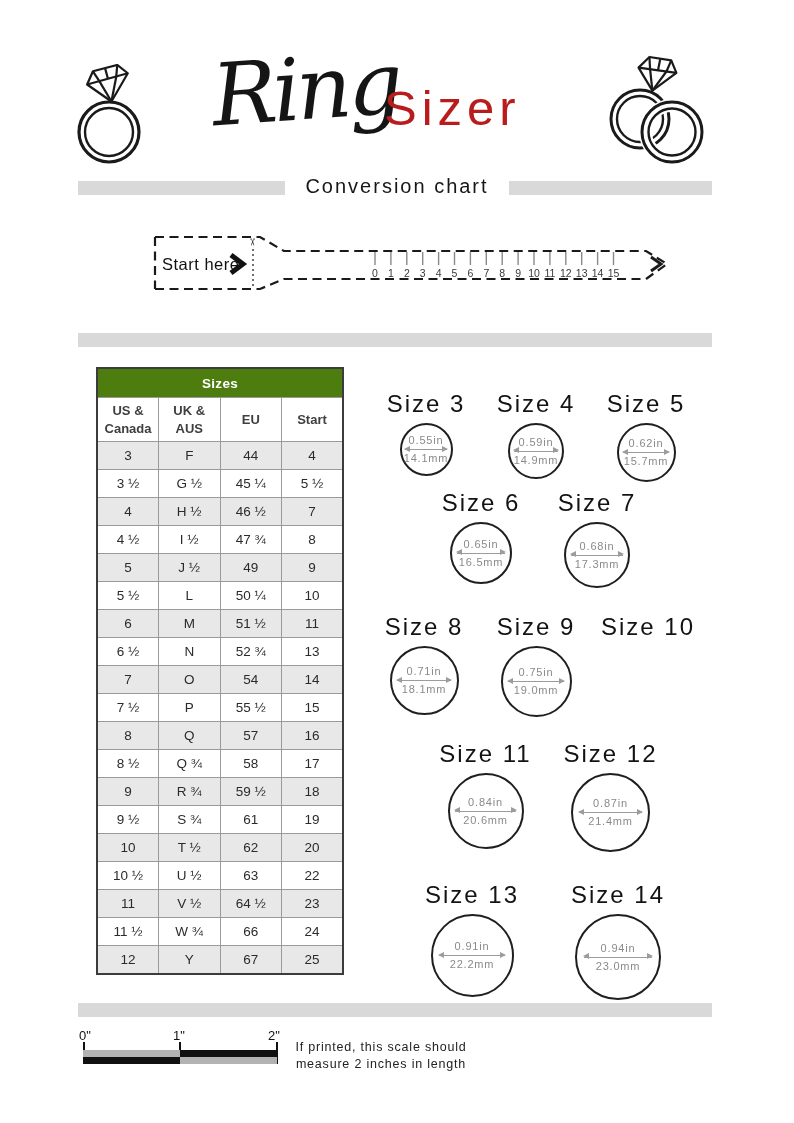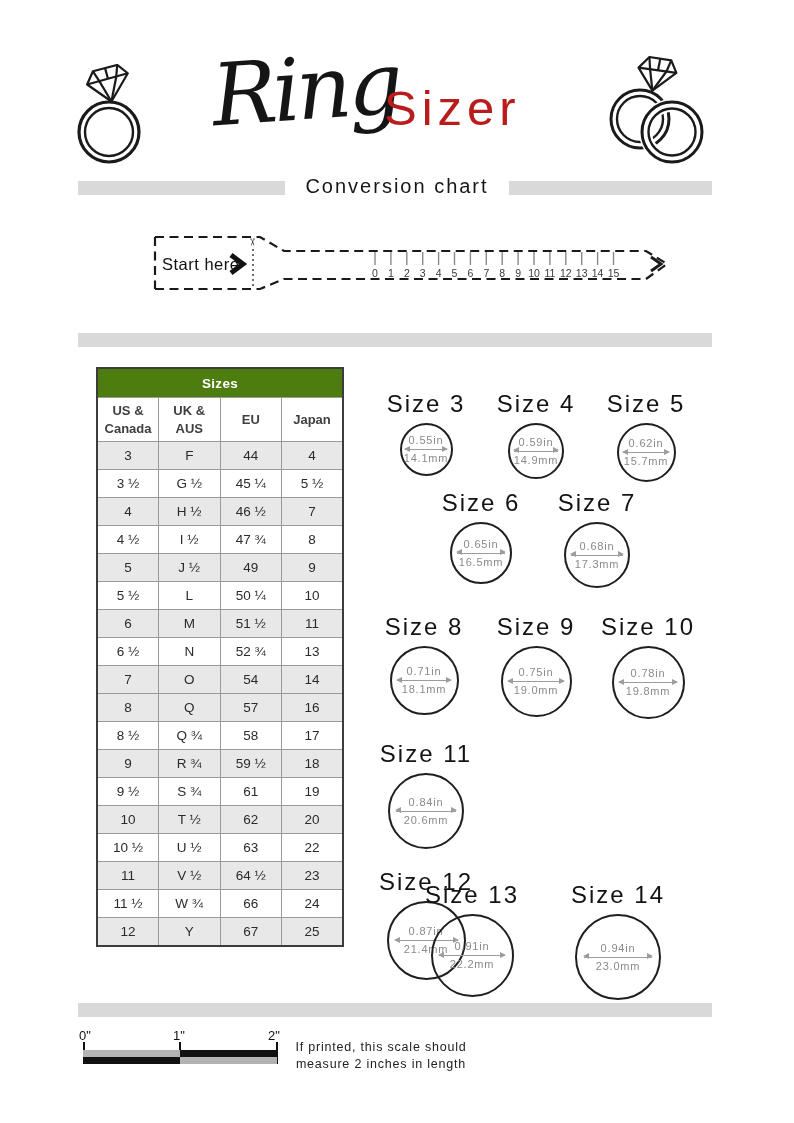--- a/index.html
+++ b/index.html
@@ -57,21 +57,21 @@
   }
   .size-table tbody td { height:27px; font-size:13.5px; color:#2b2b2b; background:#ffffff; }
   .size-table tbody tr.alt td { background:#e8e8e8; }
 
   
   .size-circles { position:absolute; left:352px; top:367px; width:368px; height:630px; }
   .size-row { position:absolute; left:0; right:0; display:flex; justify-content:center; align-items:flex-start; }
   .size-row-0 { top:4px;   column-gap:10px; }
   .size-row-1 { top:103px; column-gap:16px; padding-left:6px; }
   .size-row-2 { top:227px; column-gap:12px; }
-  .size-row-3 { top:354px; column-gap:25px; padding-left:24px;flex-direction:column; }
+  .size-row-3 { top:354px; column-gap:25px; padding-left:24px; }
   .size-row-4 { top:495px; column-gap:46px; padding-left:18px; }
   .size-item { width:100px; display:flex; flex-direction:column; align-items:center;margin-top:20px; }
   .size-title {
     font-size:24px; line-height:26px; letter-spacing:2px; color:#131313;
     margin-bottom:6px; white-space:nowrap; text-align:center;
   }
   .size-circle {
     box-sizing:border-box; border:2px solid #1f1f1f; border-radius:50%;
     display:flex; flex-direction:column; align-items:center; justify-content:center;
   }
@@ -197,21 +197,21 @@
 
   <table class="size-table">
     <thead>
       <tr>
         <th colspan="4" class="table-title">Sizes</th>
       </tr>
       <tr class="col-headers">
         <th>US &amp; Canada</th>
         <th>UK &amp; AUS</th>
         <th>EU</th>
-        <th>Japan</th>
+        <th>Start</th>
       </tr>
     </thead>
     <tbody>
         <tr class="size-table-row alt">
     <td>3</td>
     <td>F</td>
     <td>44</td>
     <td>4</td>
   </tr>
         <tr class="size-table-row">
@@ -255,20 +255,26 @@
     <td>N</td>
     <td>52 ¾</td>
     <td>13</td>
   </tr>
         <tr class="size-table-row alt">
     <td>7</td>
     <td>O</td>
     <td>54</td>
     <td>14</td>
   </tr>
+        <tr class="size-table-row">
+    <td>7 ½</td>
+    <td>P</td>
+    <td>55 ½</td>
+    <td>15</td>
+  </tr>
         <tr class="size-table-row alt">
     <td>8</td>
     <td>Q</td>
     <td>57</td>
     <td>16</td>
   </tr>
         <tr class="size-table-row">
     <td>8 ½</td>
     <td>Q ¾</td>
     <td>58</td>
@@ -376,25 +382,20 @@
         <div class="size-item">
     <div class="size-title">Size 9</div>
     <div class="size-circle" style="width: 71px; height: 71px;">
       <span class="size-in">0.75in</span>
       <span class="arrow-line"></span>
       <span class="size-mm">19.0mm</span>
     </div>
   </div>
         <div class="size-item">
     <div class="size-title">Size 10</div>
-    <div class="size-circle" style="width: 73px; height: 73px;">
-      <span class="size-in">0.78in</span>
-      <span class="arrow-line"></span>
-      <span class="size-mm">19.8mm</span>
-    </div>
   </div>
       </div>
       <div class="size-row size-row-3">
         <div class="size-item">
     <div class="size-title">Size 11</div>
     <div class="size-circle" style="width: 76px; height: 76px;">
       <span class="size-in">0.84in</span>
       <span class="arrow-line"></span>
       <span class="size-mm">20.6mm</span>
     </div>

